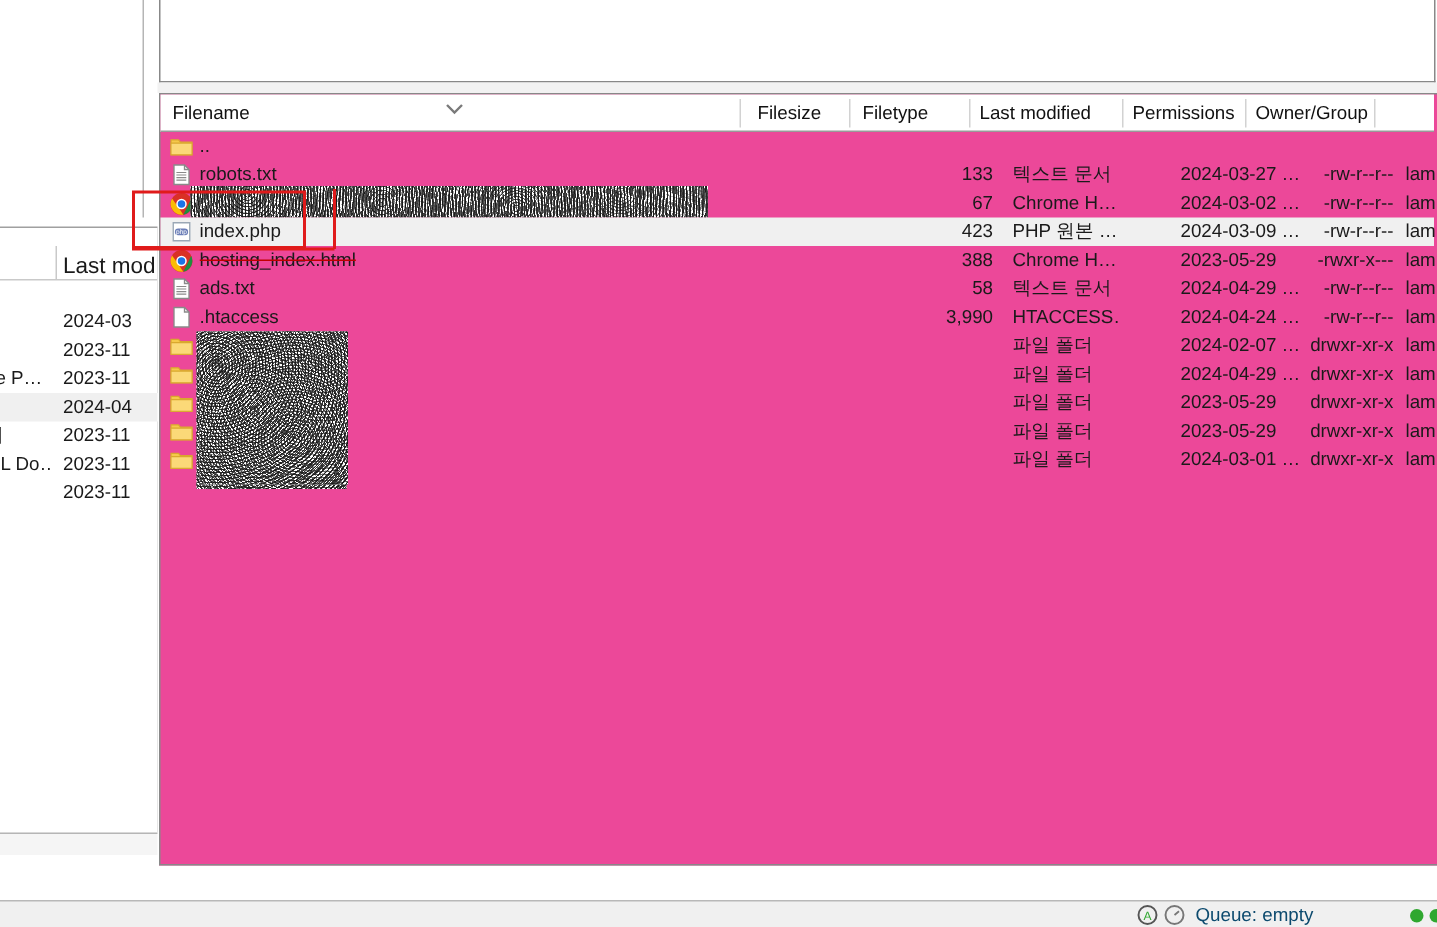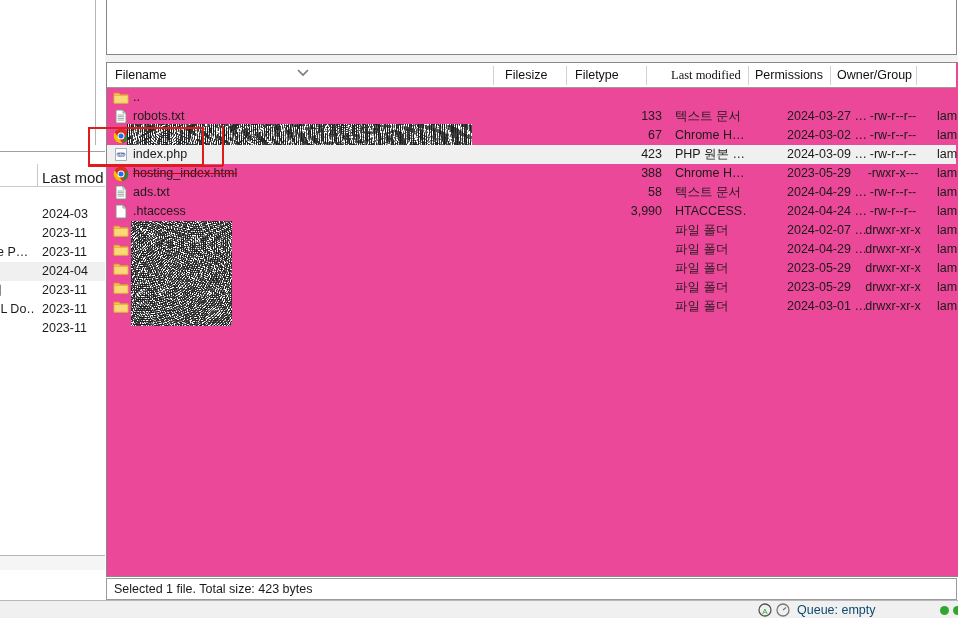--- a/index.html
+++ b/index.html
@@ -208,21 +208,21 @@
   .cell {
     position: absolute;
     top: 0;
     overflow: hidden;
     white-space: nowrap;
   }
   .c-name   { left: 26px;  width: 420px; text-align: left; }
   .c-size   { left: 390px; width: 165px; text-align: right; }
   .c-type   { left: 568px; width: 72px;  text-align: left; }
   .c-date   { left: 648px; width: 92px;  text-align: left; margin-left: 32px; }
-  .c-perm   { left: 750px; width: 72px;  text-align: center; }
+  .c-perm   { left: 750px; width: 72px;  text-align: right; }
   .c-owner  { left: 830px; width: 90px;  text-align: left; }
 
   .strike { text-decoration: line-through; text-decoration-color: #c00000; }
 
   
   .icon {
     position: absolute;
     left: 6px;
     top: 2px;
     width: 16px;
@@ -361,21 +361,21 @@
         <div class="sort-chevron">
           <svg viewBox="0 0 14 9" width="14" height="9">
             <path d="M2 2 L7 7 L12 2" fill="none" stroke="#7a7a7a" stroke-width="1.6"></path>
           </svg>
         </div>
         <div class="chdiv" style="left:386px;"></div>
         <div class="ch" style="left:398px; width:84px; text-align:left;">Filesize</div>
         <div class="chdiv" style="left:459px;"></div>
         <div class="ch" style="left:468px;">Filetype</div>
         <div class="chdiv" style="left:539px;"></div>
-        <div class="ch" style="left:564px;font-family:Liberation Serif, serif;">Last modified</div>
+        <div class="ch" style="left:546px;">Last modified</div>
         <div class="chdiv" style="left:641px;"></div>
         <div class="ch" style="left:648px;">Permissions</div>
         <div class="chdiv" style="left:723px;"></div>
         <div class="ch" style="left:730px;">Owner/Group</div>
         <div class="chdiv" style="left:809px;"></div>
       </div>
 
       <div class="rows" id="file-rows">
           <div class="row">
             <span class="icon">
@@ -563,23 +563,20 @@
             <span class="cell c-owner">lampwick la…</span>
           </div>
         </div>
 
       <div class="anno-rect" style="left:-19px; top:64px; width:116px; height:39px;"></div>
       <div class="anno-line" style="left:115px; top:63px; width:2px; height:40px;"></div>
       <div class="anno-line" style="left:-19px; top:102px; width:135px; height:2px;"></div>
     <div class="noise" style="left: 26px; top: 158px; width: 99px; height: 102px;"></div>
       </div>
 
-    <div class="status-bar">
-      <div class="status-text">Selected 1 file. Total size: 423 bytes</div>
-    </div>
   </div>
 
   <div class="app-bottom">
     <div class="mini-icon" style="left:758px;">
       <svg viewBox="0 0 14 14" width="14" height="14">
         <circle cx="7" cy="7" r="6" fill="none" stroke="#555" stroke-width="1.3"></circle>
         <text x="7" y="10.5" font-size="8" text-anchor="middle" fill="#2fa72f" font-family="'Liberation Sans',sans-serif">A</text>
       </svg>
     </div>
     <div class="mini-icon" style="left:776px;">

